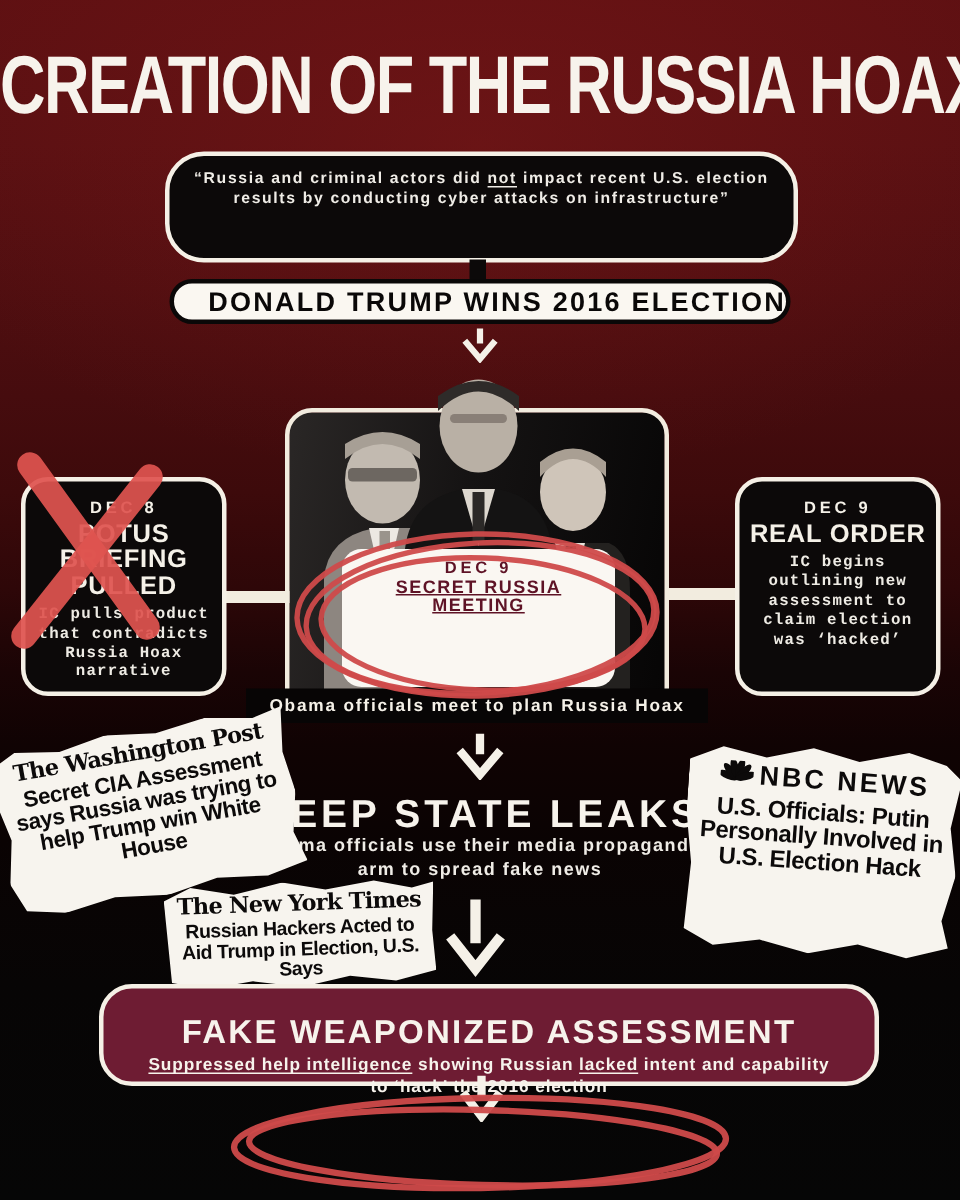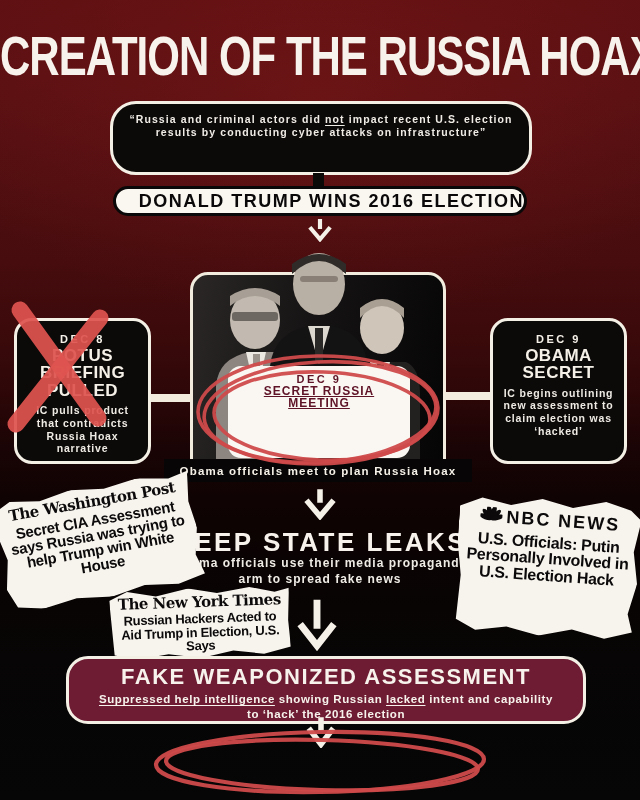--- a/index.html
+++ b/index.html
@@ -45,21 +45,21 @@
     display:flex;align-items:center;justify-content:center;}
   .caption-bar span{font-size:11.5px;font-weight:700;letter-spacing:1.2px;color:#f5f1e8;white-space:nowrap;text-align:right;}
 
   .side-card{background:#0c0909;border:3px solid #f5f0e6;border-radius:18px;color:#f5f1e8;
     box-sizing:border-box;text-align:center;padding-top:12px;}
   .left-card{left:14px;top:318px;width:137px;height:146px;}
   .right-card{left:490px;top:318px;width:137px;height:146px;}
   .card-date{font-size:11px;font-weight:800;letter-spacing:2.5px;}
   .card-title{margin-top:2px;font-size:17px;font-weight:800;letter-spacing:.5px;line-height:1.02;}
   .card-body{margin:5px auto 0;width:118px;font-size:10.5px;font-weight:700;
-    letter-spacing:.8px;line-height:1.22;color:#eeebe4;}
+    letter-spacing:.8px;line-height:1.22;color:#eeebe4;font-family:Liberation Mono, monospace;}
 
   .connector{background:#f2ecdf;height:8px;}
   .conn-left{left:149px;top:394px;width:44px;}
   .conn-right{left:444px;top:392px;width:48px;}
 
   .meet-card{left:228px;top:366px;width:182px;height:92px;background:#faf7f2;border-radius:13px;
     text-align:center;padding-top:7px;box-sizing:border-box;color:#5e1326;}
   .meet-date{font-size:11px;font-weight:800;letter-spacing:2.5px;}
   .meet-title{margin:1px auto 0;width:130px;font-size:12px;font-weight:900;letter-spacing:1px;line-height:.98;text-decoration:underline;}
 
@@ -88,21 +88,21 @@
   .nbc-mast span{font-size:18px;font-weight:700;letter-spacing:2px;}
   .nbc-headline{margin:4px auto 0;width:168px;font-size:16px;font-weight:800;line-height:1.02;letter-spacing:-.3px;}
   .nyt{left:110px;top:588px;width:180px;height:70px;transform:rotate(-2deg);padding-top:5px;text-align:center;
     clip-path:polygon(0% 14%,10% 2%,26% 10%,44% 0%,60% 8%,78% 1%,92% 9%,100% 4%,99% 50%,100% 88%,85% 97%,68% 91%,50% 100%,32% 93%,15% 99%,2% 92%);}
   .nyt-mast{font-size:15px;}
   .nyt-headline{margin:1px auto 0;width:168px;font-size:13px;font-weight:800;line-height:1.05;letter-spacing:-.3px;}
 
   
   .fake-box{left:66px;top:656px;width:520px;height:68px;background:#6e1c33;
     border:3px solid #f5f0e6;border-radius:22px;box-sizing:border-box;text-align:center;
-    color:#f7f3ec;padding-top:5px;}
+    color:#f7f3ec;padding-top:16px;}
   .fake-head{font-size:22px;font-weight:800;letter-spacing:1.5px;}
   .fake-body{margin:2px auto 0;width:455px;font-size:11.5px;font-weight:700;letter-spacing:.6px;line-height:1.3;}
 
   
   .final-label{left:0;top:744px;width:640px;text-align:center;color:#f7f3ec;}
   .final-label span{display:inline-block;font-size:36px;font-weight:900;letter-spacing:0;
     transform:scaleY(1.2);transform-origin:center top;white-space:nowrap;}
   .final-ellipse{left:148px;top:726px;}
   .final-ellipse ellipse{fill:none;stroke:#cf4a4a;stroke-width:4.2;opacity:.95;}
 </style>
@@ -175,21 +175,21 @@
     <div class="card-body">IC pulls product that contradicts Russia Hoax narrative</div>
   </div>
 
   <svg class="abs red-x" width="118" height="140" viewBox="0 0 118 140">
     <path d="M18 14 L96 122"></path>
       <path d="M98 22 L14 128"></path>
   </svg>
 
   <div class="abs side-card right-card">
     <div class="card-date">DEC 9</div>
-    <div class="card-title">OBAMA SECRET</div>
+    <div class="card-title">REAL ORDER</div>
     <div class="card-body">IC begins outlining new assessment to claim election was ‘hacked’</div>
   </div>
 
   <div class="abs meet-card">
     <div class="meet-date">DEC 9</div>
     <div class="meet-title">SECRET RUSSIA MEETING</div>
   </div>
 
   <svg class="abs scribble" width="248" height="122" viewBox="0 0 248 122">
     <ellipse cx="124" cy="60" rx="116" ry="50" transform="rotate(-3 124 60)"></ellipse>

